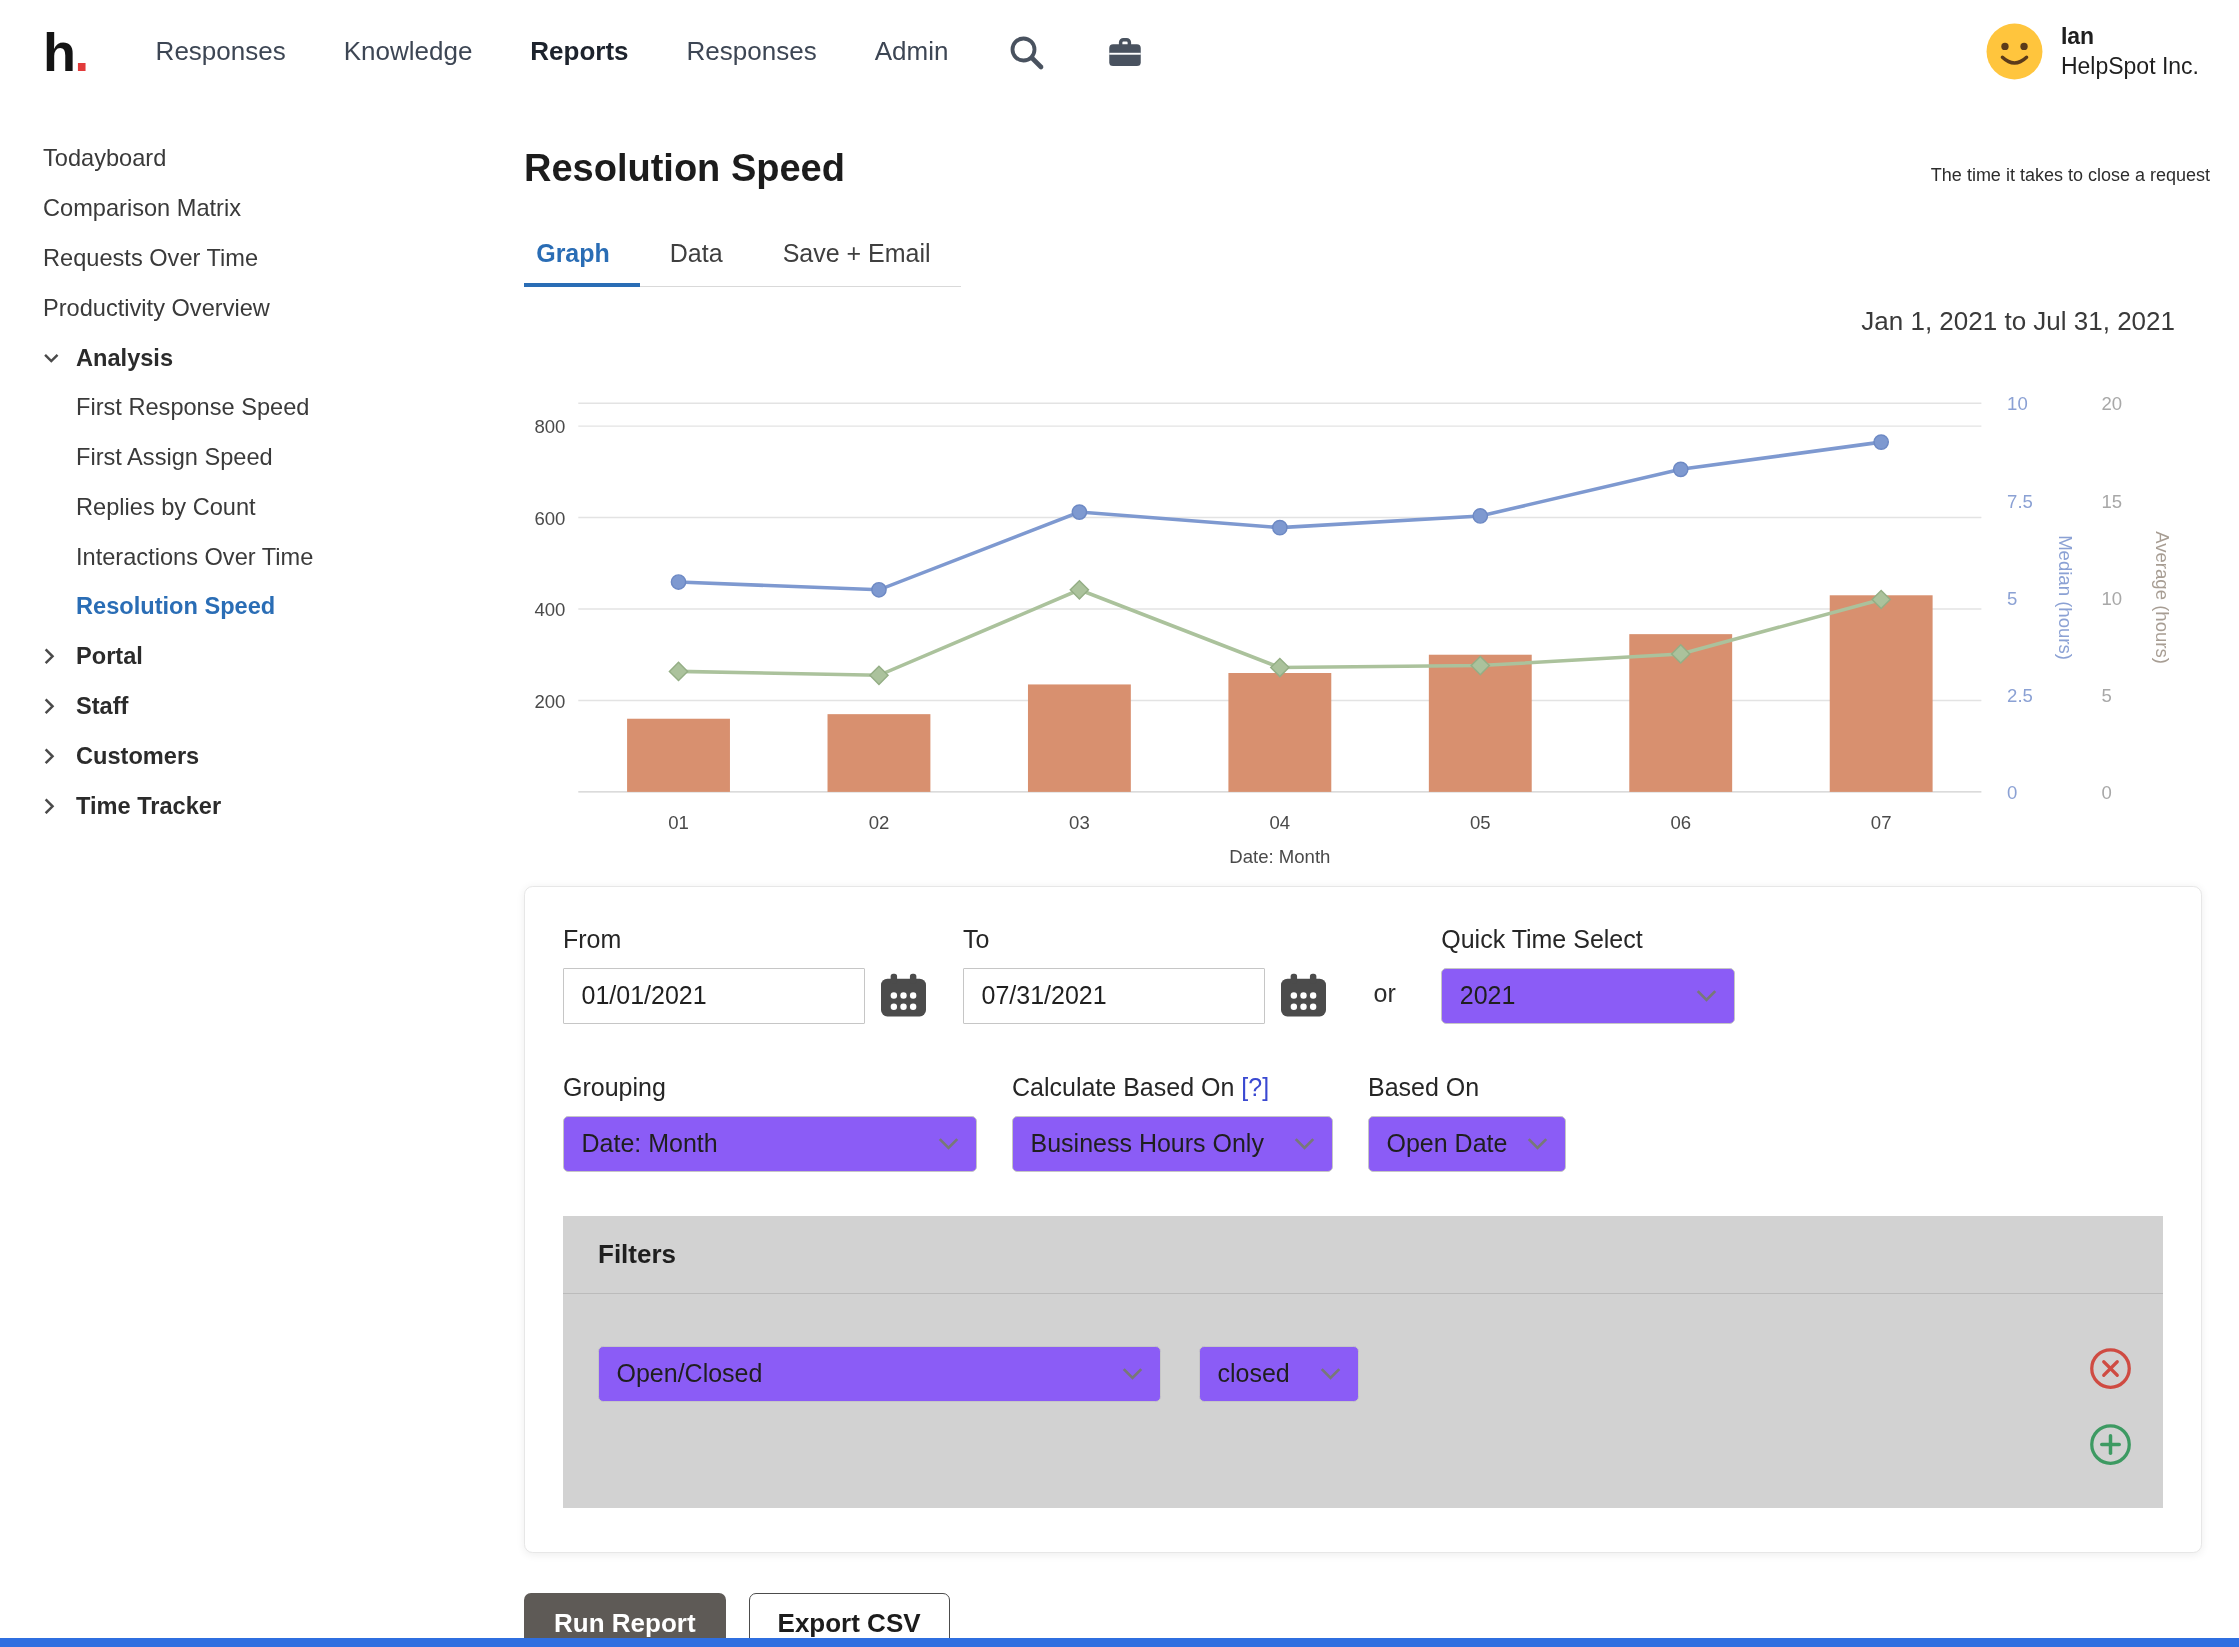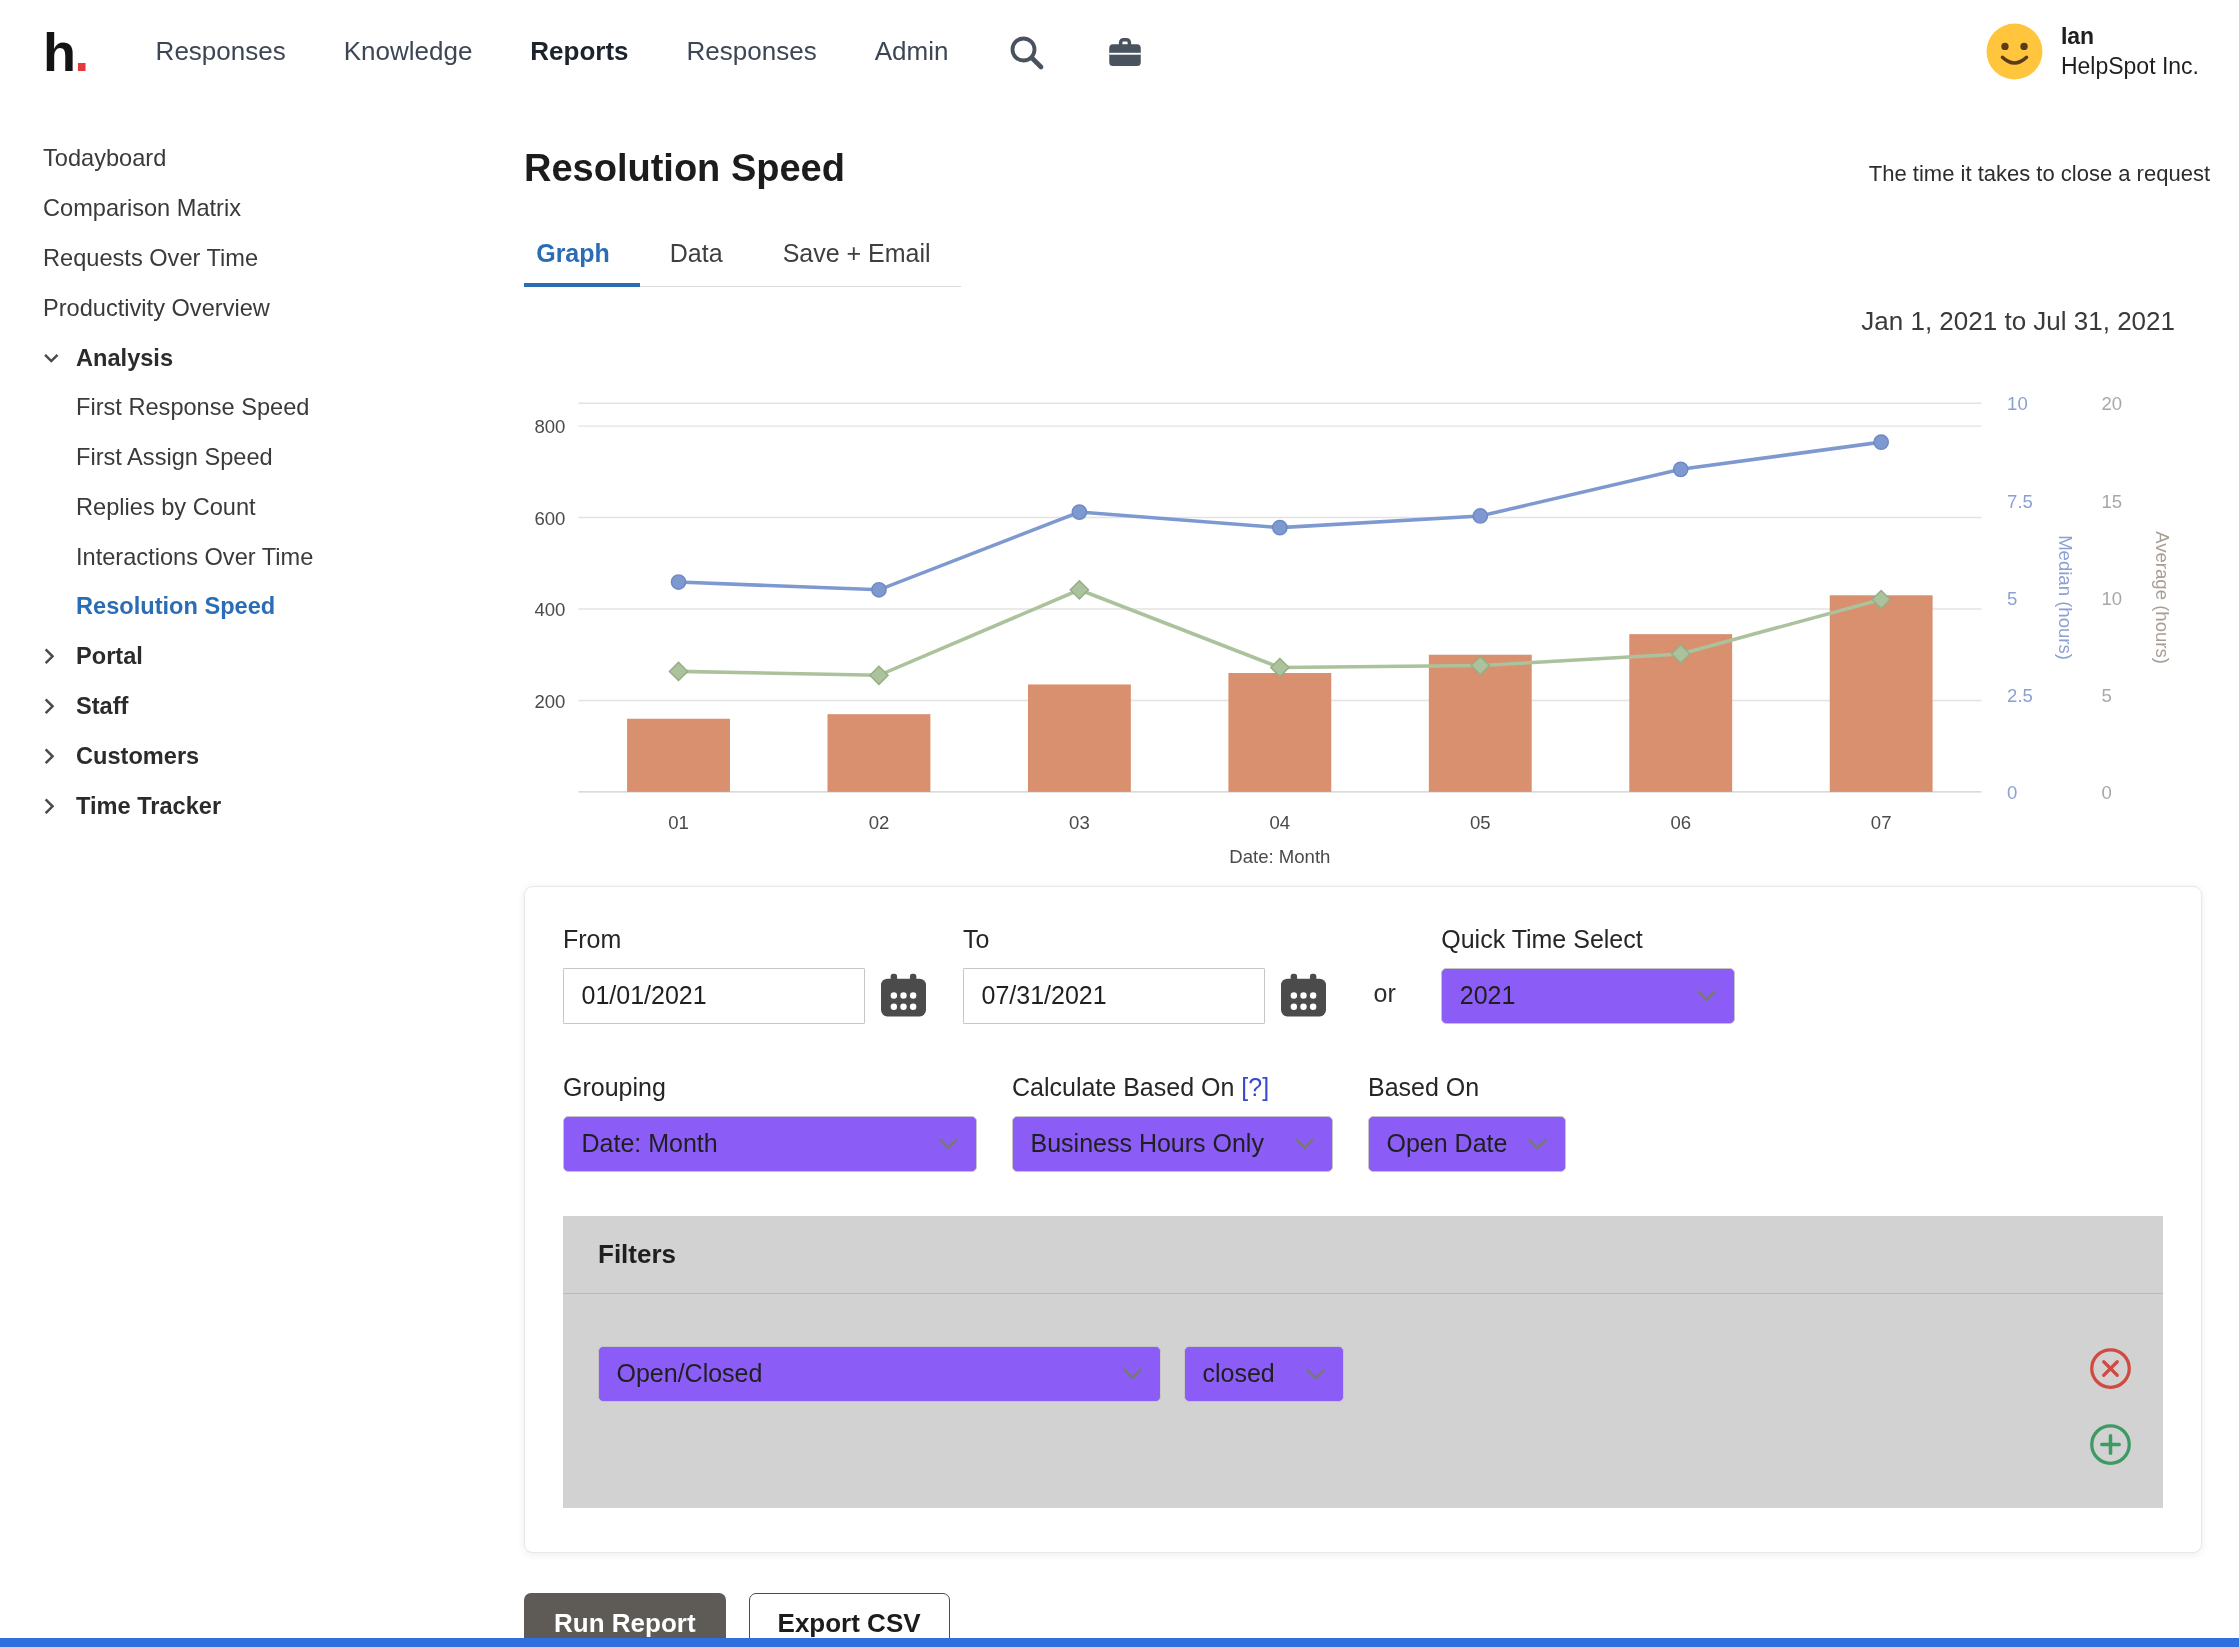--- a/index.html
+++ b/index.html
@@ -24,21 +24,21 @@
   .sidebar { width:524px; flex-shrink:0; padding:31px 0 0 43px; }
   .side-item { display:flex; align-items:center; font-size:23.6px; color:#3a3a3a; padding:11.4px 0; cursor:pointer; }
   .side-item.section { font-weight:bold; color:#2b2b2b; }
   .side-item.sub { padding-left:33px; }
   .side-item.active { color:#2a6db5; font-weight:bold; }
   .chev { width:33px; display:inline-flex; align-items:center; }
   .main { flex:1; padding-right:31px; }
   
   .page-head { display:flex; justify-content:space-between; align-items:baseline; margin-top:44px; }
   .page-title { font-size:38px; font-weight:bold; color:#1c1c1c; }
-  .page-subtitle { font-size:22px; color:#2d2d2d; }
+  .page-subtitle { font-size:18px; color:#2d2d2d; }
   .tabs { display:flex; width:fit-content; border-bottom:1.7px solid #d9d9d9; margin-top:35px; }
   .tab { font-size:25px; color:#3f3f3f; padding:14px 30px 17.5px; cursor:pointer; }
   .tab:first-child { padding-left:12.2px; }
   .tab.active { color:#2a6db5; font-weight:bold; border-bottom:4.4px solid #2a6db5; margin-bottom:-1.7px; padding-bottom:15px; }
   
   .chart-area { width:1686px; margin-top:19px; }
   .date-range { text-align:right; font-size:26px; color:#3a3a3a; padding-right:35px; height:40px; }
   #chart-svg { width:1686px; height:526px; display:block; }
   #chart-svg text { font-family:"Liberation Sans","DejaVu Sans",sans-serif; }
   
@@ -55,21 +55,21 @@
   .cal-btn { margin-left:14px; display:flex; align-items:center; cursor:pointer; }
   .or-text { font-size:25px; color:#2d2d2d; padding-bottom:15.7px; margin:0 10.5px; }
   .select { height:56px; background:#8b5cf6; border:0.9px solid #c6c6c6; border-radius:5.2px; display:flex; align-items:center;
             justify-content:space-between; font-size:25px; color:#1f1f1f; padding:0 17.5px; cursor:pointer; }
   .select .sel-chev { margin-left:17.5px; display:flex; align-items:center; }
   .w-quick { width:294px; } .w-group { width:414px; } .w-calc { width:321px; } .w-based { width:198px; }
   
   .filters-box { margin-top:44px; background:#d2d2d2; }
   .filters-head { font-size:26px; font-weight:bold; color:#1f1f1f; padding:23px 35px; border-bottom:0.9px solid #bbb; }
   .filters-body { position:relative; height:214px; padding:52px 35px 0; }
-  .filter-row { display:flex; gap:23px; }
+  .filter-row { display:flex; gap:38px; }
   .w-filter-main { width:563px; } .w-filter-val { width:160px; }
   .filter-icons { position:absolute; right:30px; top:52px; display:flex; flex-direction:column; gap:31px; align-items:center; }
   .icon-btn { display:flex; cursor:pointer; }
   
   .actions { margin-top:40px; display:flex; gap:23px; }
   .btn-run { height:61px; padding:0 30px; background:#5e5a56; color:#fff; font-weight:bold; font-size:26px;
              border:none; border-radius:7px; cursor:pointer; font-family:inherit; }
   .btn-export { height:61px; padding:0 28px; background:#fff; color:#1c1c1c; font-weight:bold; font-size:26px;
              border:1.7px solid #4c4c4c; border-radius:7px; cursor:pointer; font-family:inherit; }
   .bottom-bar { position:absolute; left:0; right:0; bottom:0; height:8.7px; background:#2f6fe0; }

